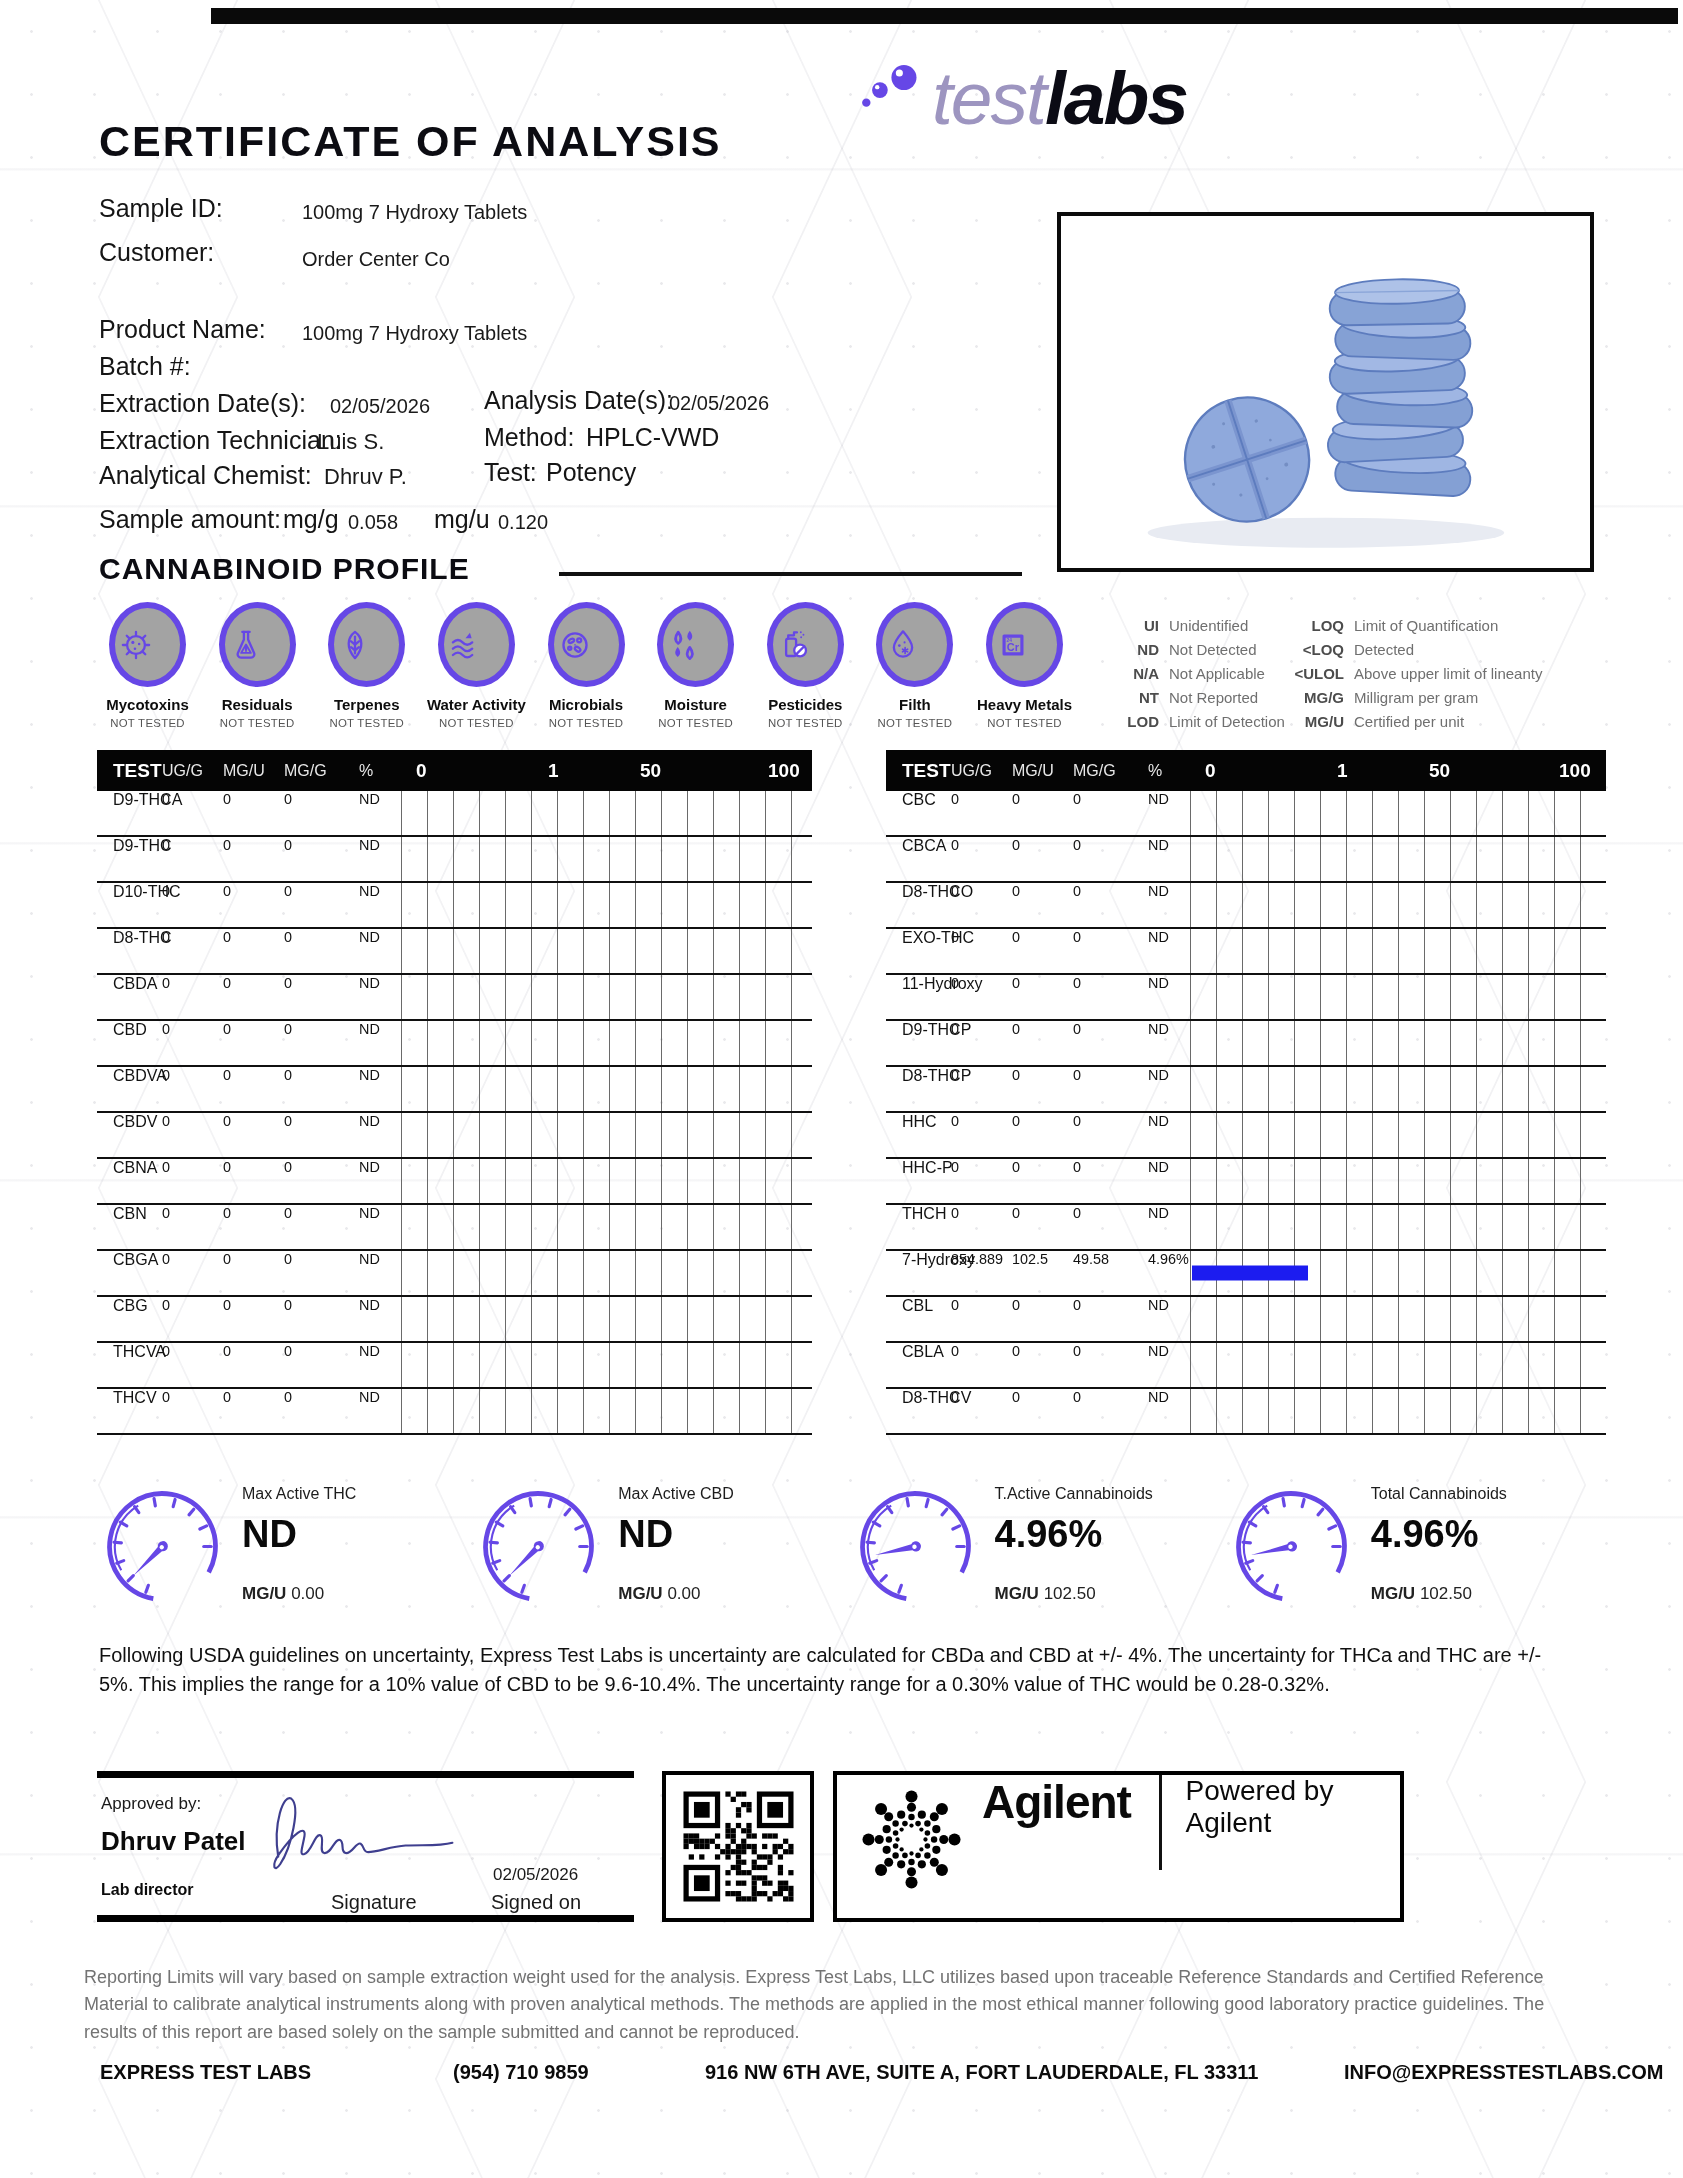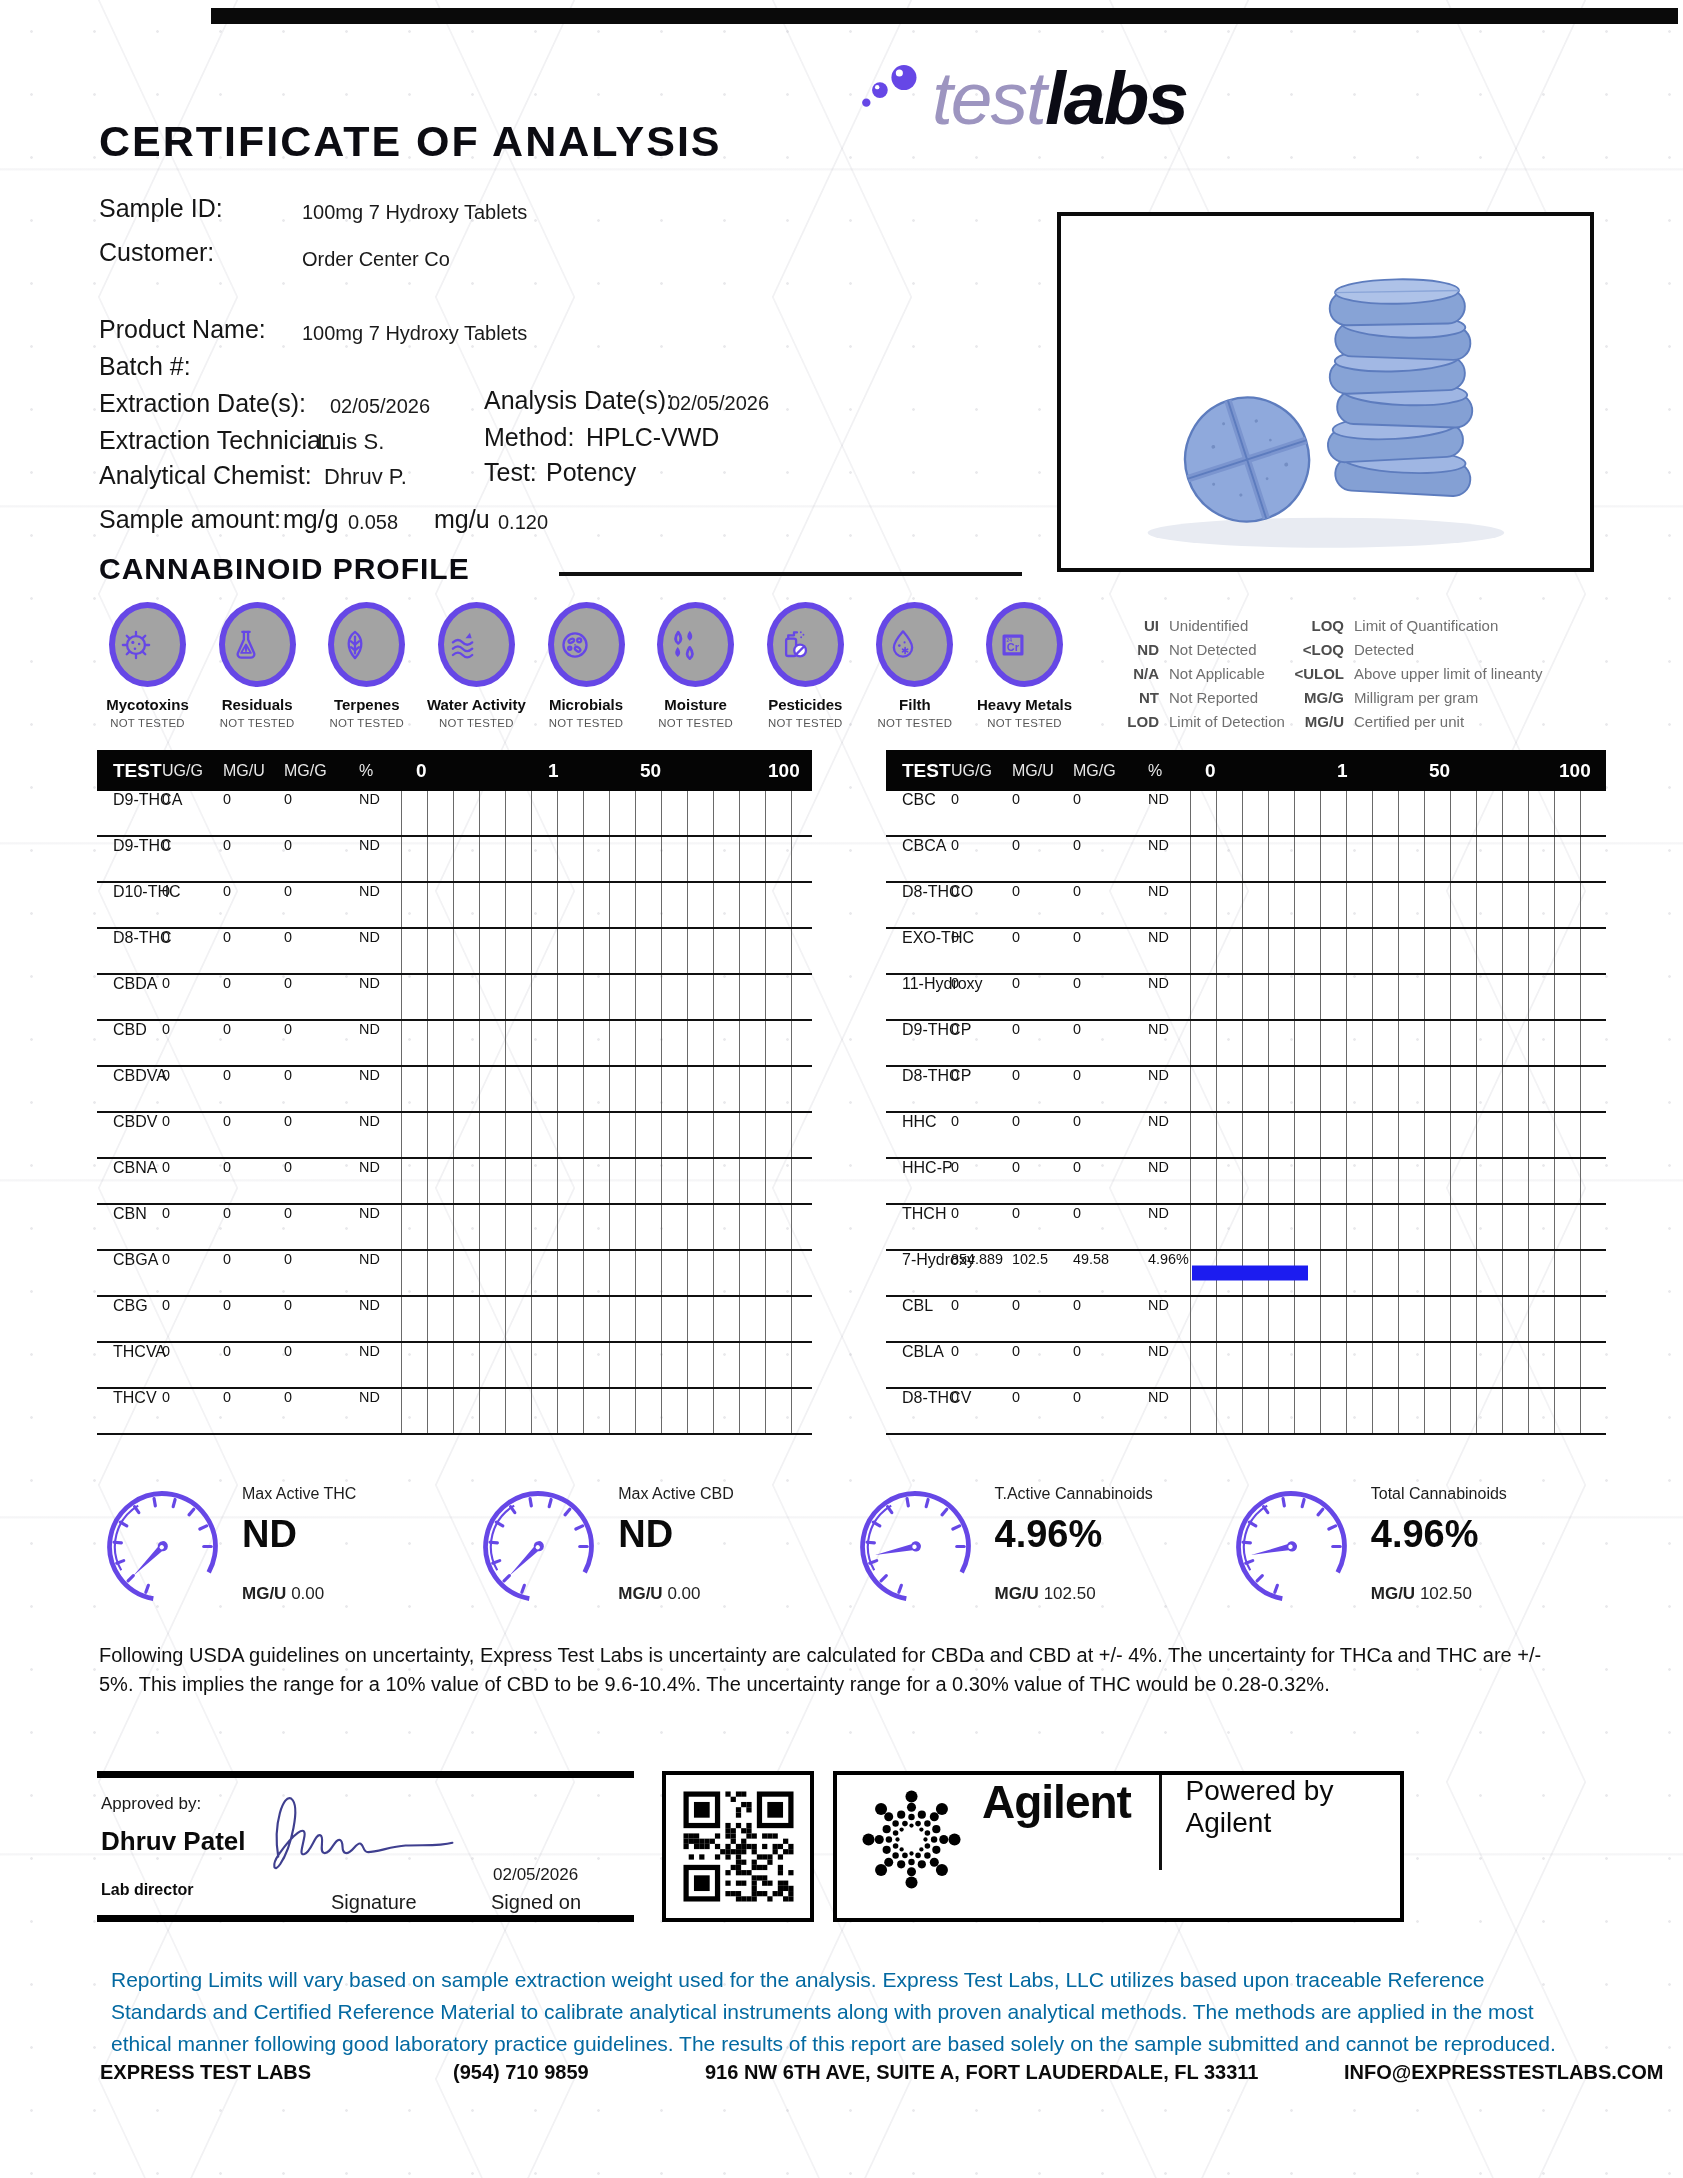--- a/index.html
+++ b/index.html
@@ -81,21 +81,21 @@
   .qrbox{position:absolute;left:662px;top:1771px;width:152px;height:151px;border:4px solid #000;display:flex;align-items:center;justify-content:center;background:#fff}
   .qrbox svg{width:131px;height:131px}
   .agibox{position:absolute;left:833px;top:1771px;width:571px;height:151px;border:4px solid #000;display:flex;align-items:flex-start;background:#fff}
   .agibox .burstsvg{width:129px;height:129px;margin-left:10px;flex:none}
   .agibox .aname{font-size:46px;font-weight:800;color:#0a0a0a;letter-spacing:-1px;margin-left:6px}
   .agibox .adiv{width:3px;height:95px;background:#111;margin:0 24px 0 28px}
   .agibox .apow{font-size:28px;color:#0a0a0a}
   .passbox{position:absolute;left:1431px;top:1771px;width:174px;height:151px;border:4px solid #000;background:#fff;display:flex;flex-direction:column;align-items:center}
   .passbox svg{width:91px;height:97px;margin-top:6px}
   .passlabel{font-size:27px;font-weight:800;color:#2ea944;letter-spacing:1px;margin-top:-8px}
-  .disclaimer{position:absolute;left:111px;top:1964px;width:1465px;font-size:21px;line-height:1.52;color:#0369a1}
+  .disclaimer{position:absolute;left:84px;top:1964px;width:1465px;font-size:18px;line-height:1.52;color:#737373}
   .contact{position:absolute;top:2061px;font-size:20px;font-weight:700;color:#0b0b0b;white-space:nowrap}
 </style>
 </head>
 <body>
 
 <div id="page">
   <div class="bg"></div>
   <div class="topbar"></div>
 
   <h1 class="title">CERTIFICATE OF ANALYSIS</h1>

